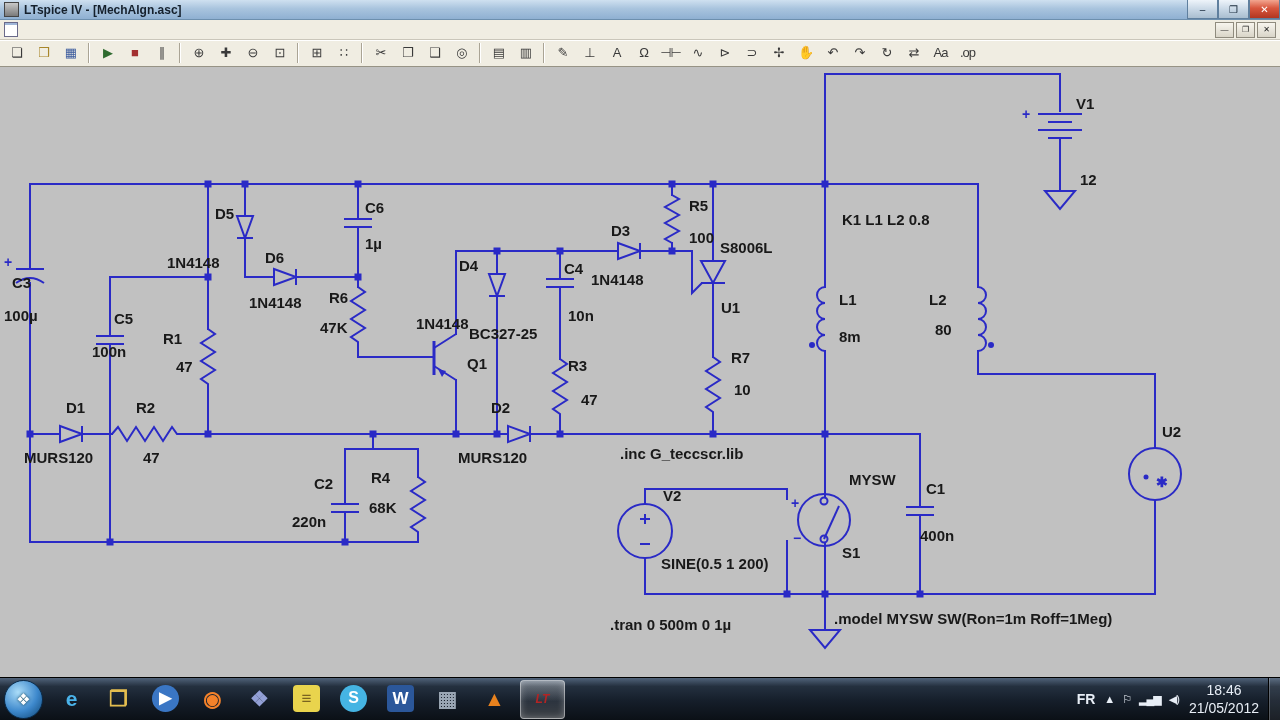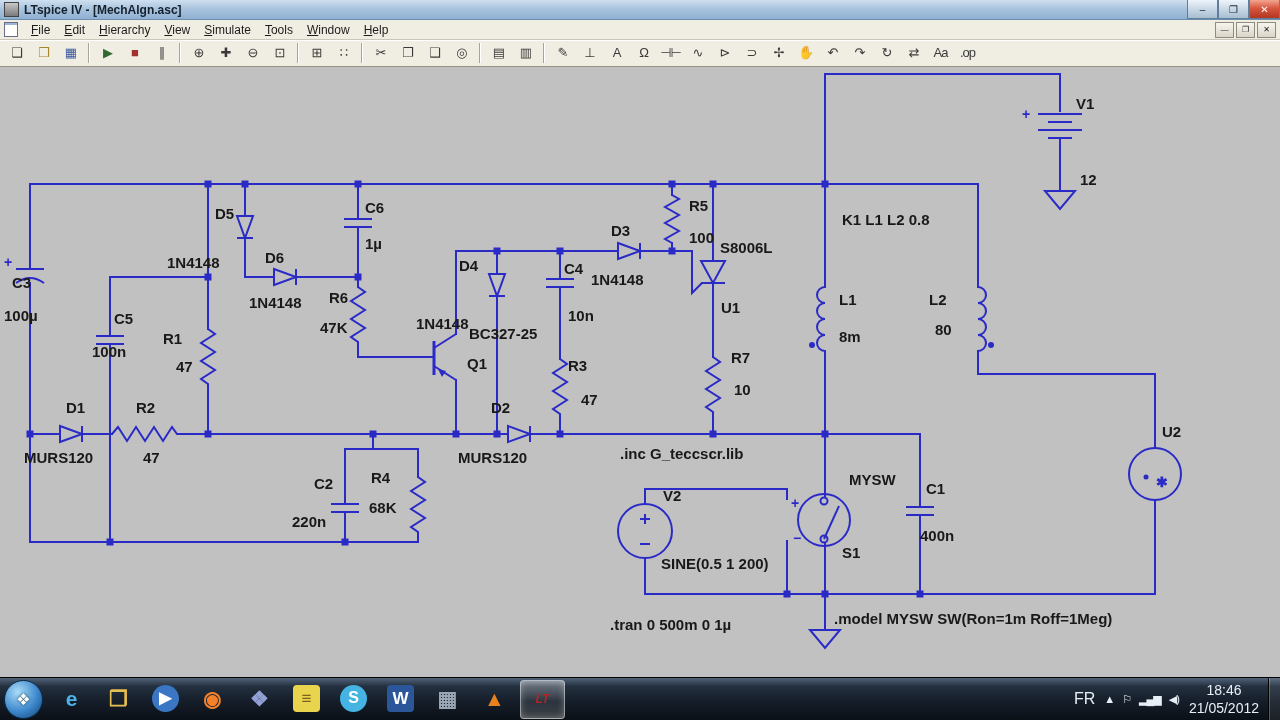--- a/index.html
+++ b/index.html
@@ -56,21 +56,21 @@
     align-items:center;justify-content:center;}
   .tb-app.active{background:linear-gradient(rgba(255,255,255,.34),rgba(255,255,255,.10) 55%,rgba(255,255,255,.2));
     border:1px solid rgba(255,255,255,.5);box-shadow:inset 0 0 7px rgba(255,255,255,.3);}
   .app-glyph{font-size:21px;font-weight:bold;line-height:1;}
   .app-glyph.round{width:27px;height:27px;border-radius:50%;display:flex;align-items:center;
     justify-content:center;font-size:16px;}
   .app-glyph.sq{width:27px;height:27px;border-radius:4px;display:flex;align-items:center;
     justify-content:center;font-size:17px;}
   .app-glyph.lt{font-style:italic;font-size:12px;}
   .tray{margin-left:auto;display:flex;align-items:center;color:#e8eef6;}
-  .tray-lang{font-size:16px;font-weight:normal;padding:0 5px;margin-left:36px;}
+  .tray-lang{font-size:14px;font-weight:bold;padding:0 5px;margin-left:36px;}
   .tray-ico{font-size:11px;padding:0 4px;letter-spacing:-1px;}
   .clock{text-align:center;font-size:14px;line-height:1.3;margin:0 9px 0 6px;}
   .show-desktop{width:11px;height:42px;background:rgba(255,255,255,.07);
     border-left:1px solid #000;box-shadow:inset 1px 0 0 rgba(255,255,255,.25);}
 </style>
 </head>
 <body>
 
 <div class="app">
 
@@ -79,30 +79,20 @@
     <div class="title-text">LTspice IV - [MechAlgn.asc]</div>
     <div class="win-btns">
       <div class="winbtn">–</div>
       <div class="winbtn">❐</div>
       <div class="winbtn close">✕</div>
     </div>
   </div>
 
   <div class="menubar">
     <div class="doc-ico"></div>
-    <div style="display:flex">
-        <div class="menu-item"><u>F</u>ile</div>
-        <div class="menu-item"><u>E</u>dit</div>
-        <div class="menu-item"><u>H</u>ierarchy</div>
-        <div class="menu-item"><u>V</u>iew</div>
-        <div class="menu-item"><u>S</u>imulate</div>
-        <div class="menu-item"><u>T</u>ools</div>
-        <div class="menu-item"><u>W</u>indow</div>
-        <div class="menu-item"><u>H</u>elp</div>
-      </div>
     <div class="mdi-btns">
       <div class="mdibtn">—</div>
       <div class="mdibtn">❐</div>
       <div class="mdibtn">✕</div>
     </div>
   </div>
 
   <div class="toolbar">
     <div style="display:flex;align-items:center">
         <div class="tb-btn">❏</div>

